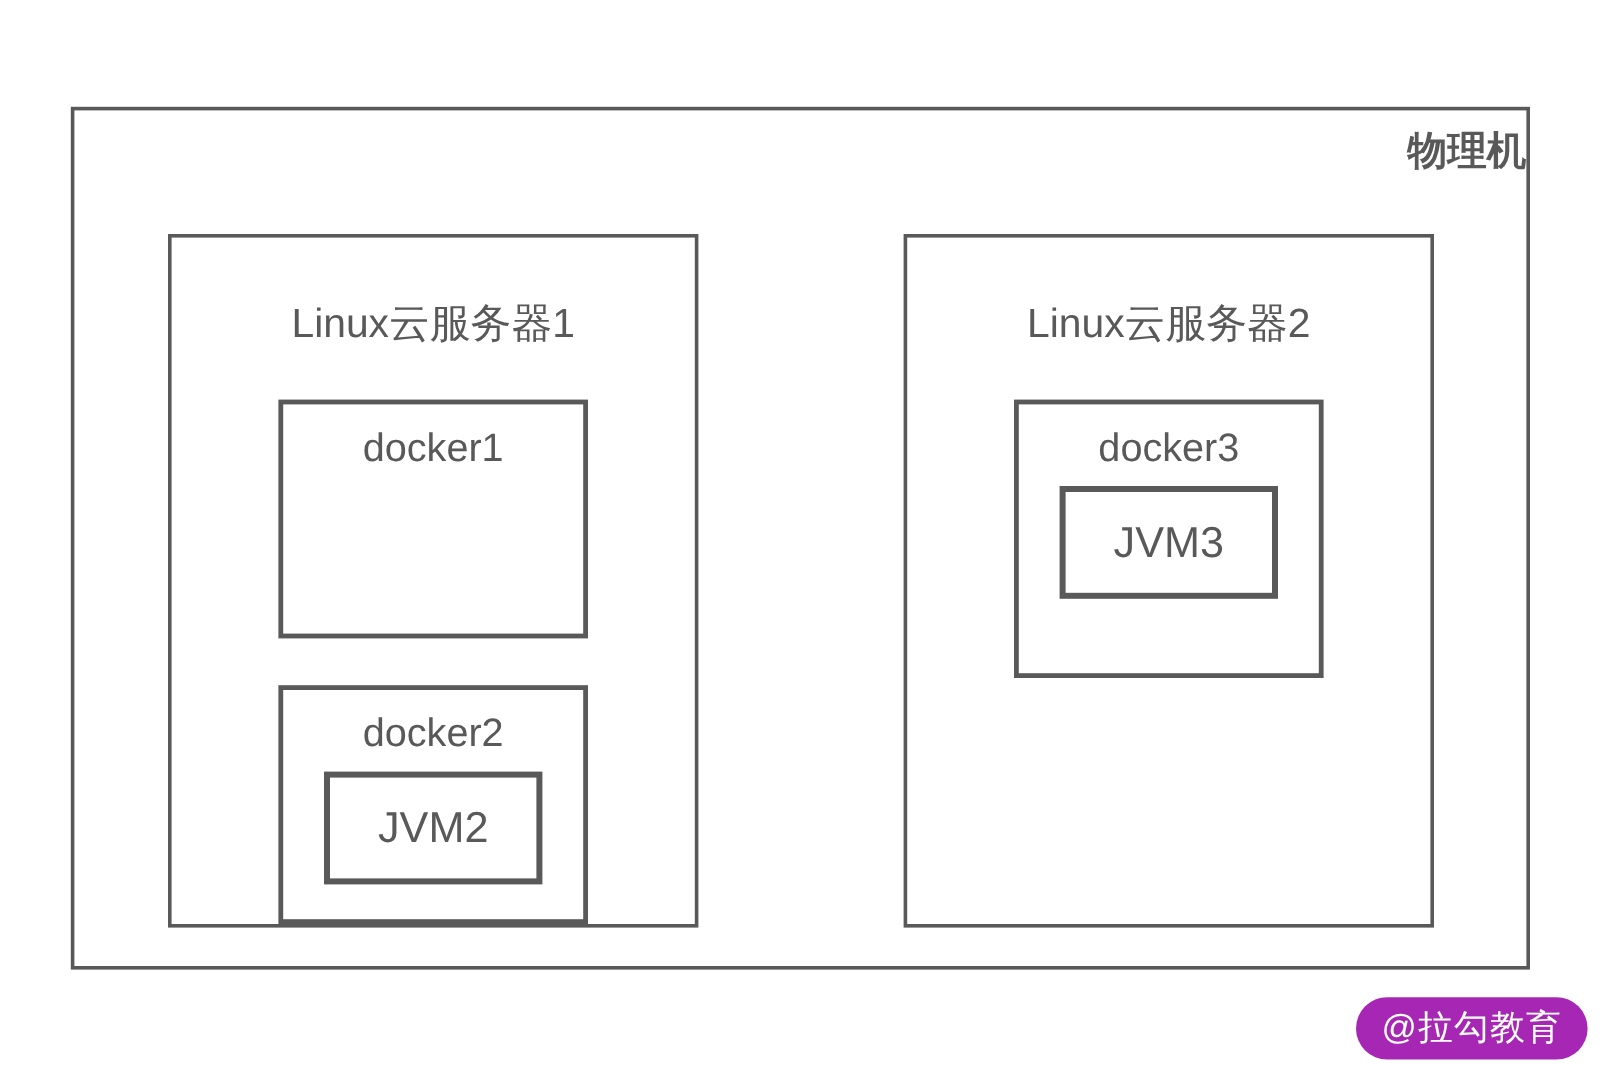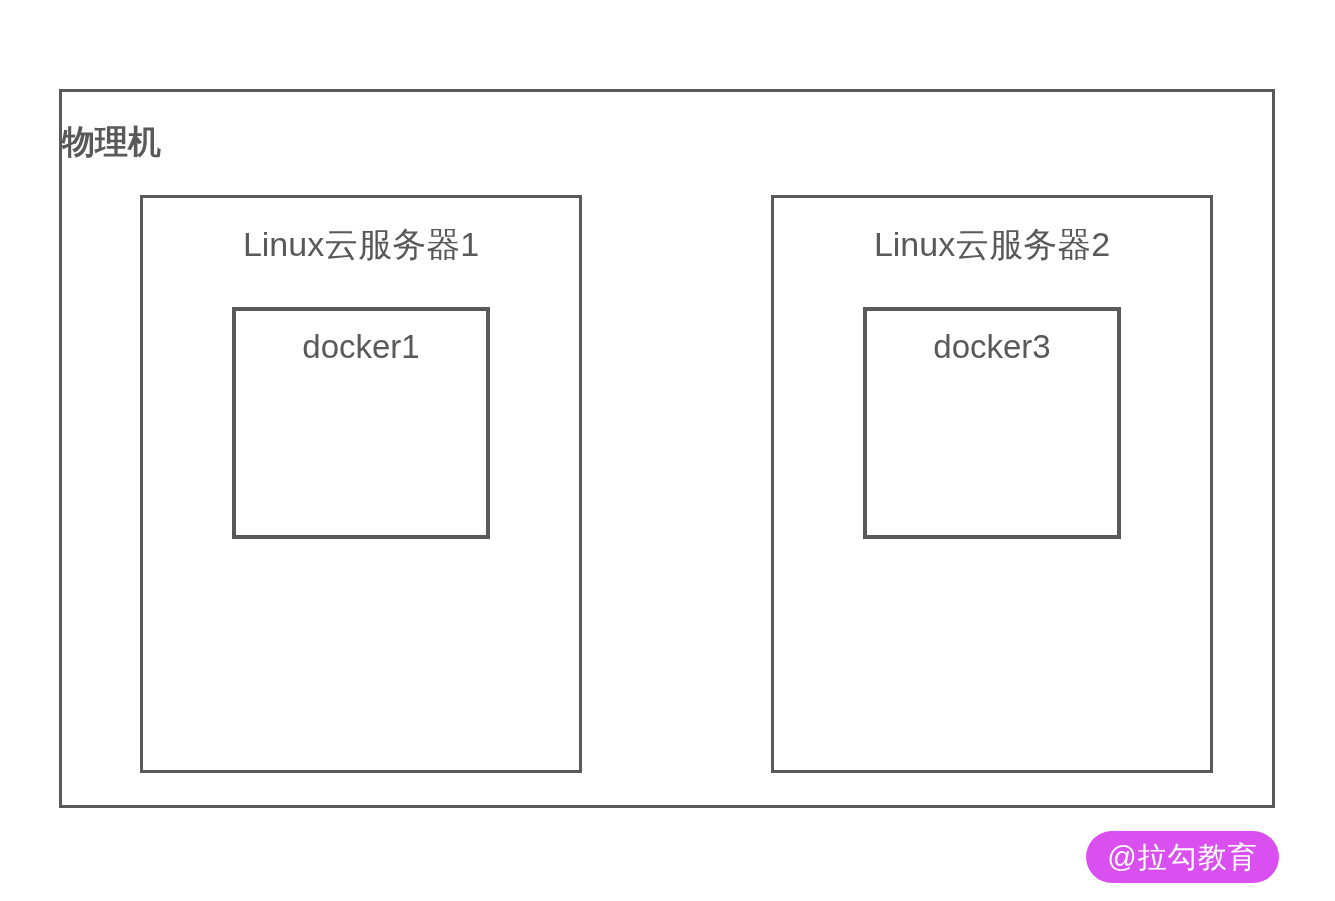--- a/index.html
+++ b/index.html
@@ -18,42 +18,42 @@
   .outer-box {
     position: absolute;
     left: 59px;
     top: 89px;
     width: 1216px;
     height: 719px;
     border: 3px solid #595959;
     box-sizing: border-box;
   }
   .outer-title {
-    margin-top: 30px;
-    text-align: left;
+    margin-top: 14px;
+    text-align: right;
     font-size: 33px;
     font-weight: 700;
     color: #595959;
     line-height: 1.2;
   }
   .server-box {
     position: absolute;
     top: 195px;
     width: 442px;
     height: 578px;
     border: 3px solid #595959;
     box-sizing: border-box;
     display: flex;
     flex-direction: column;
     align-items: center;
   }
   .server-box.left  { left: 140px; }
-  .server-box.right { left: 771px; }
+  .server-box.right { left: 753px; }
   .server-title {
-    margin-top: 26px;
+    margin-top: 52px;
     font-size: 34px;
     color: #595959;
     line-height: 1.2;
     text-align: center;
   }
   .docker-box {
     width: 258px;
     height: 232px;
     border: 4px solid #595959;
     box-sizing: border-box;
@@ -80,26 +80,26 @@
     align-items: center;
     justify-content: center;
   }
   .jvm-label {
     font-size: 36px;
     color: #595959;
     line-height: 1;
   }
   .watermark {
     position: absolute;
-    left: 1086px;
+    left: 1130px;
     top: 831px;
     width: 193px;
     height: 52px;
     border-radius: 26px;
-    background: #d946ef;
+    background: #a21caf;
     display: flex;
     align-items: center;
     justify-content: center;
     opacity: 0.95;
   }
   .watermark-text {
     color: #ffffff;
     font-size: 29px;
     letter-spacing: 1px;
     line-height: 1;
@@ -114,27 +114,36 @@
     <div class="outer-title">物理机</div>
   </div>
 
   <div class="server-box left">
     <div class="server-title">Linux云服务器1</div>
 
     <div class="docker-box first">
       <div class="docker-title">docker1</div>
     </div>
 
+    <div class="docker-box second">
+      <div class="docker-title">docker2</div>
+      <div class="jvm-box">
+        <span class="jvm-label">JVM2</span>
+      </div>
+    </div>
   </div>
 
   <div class="server-box right">
     <div class="server-title">Linux云服务器2</div>
 
     <div class="docker-box first">
       <div class="docker-title">docker3</div>
+      <div class="jvm-box">
+        <span class="jvm-label">JVM3</span>
+      </div>
     </div>
 
   </div>
 
   <div class="watermark">
     <span class="watermark-text">@拉勾教育</span>
   </div>
 
 </div>
 

